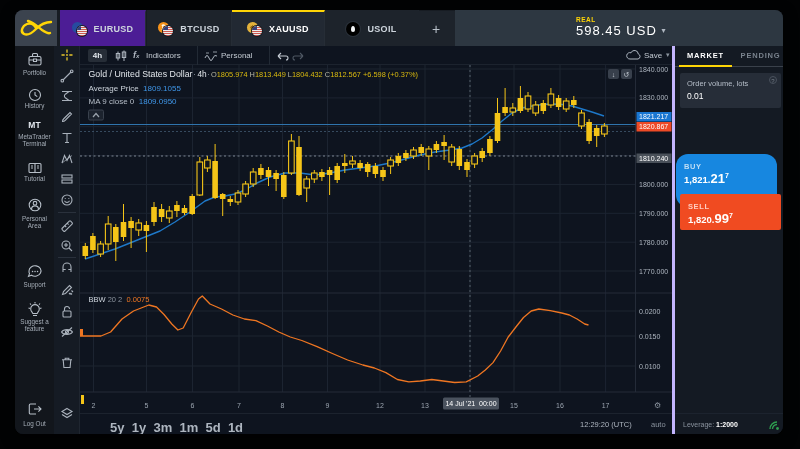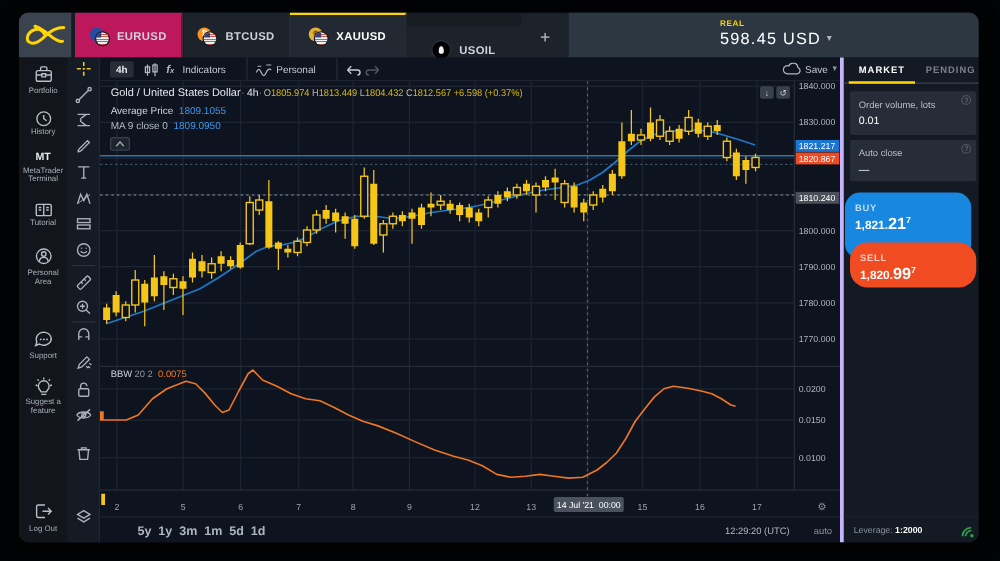--- a/index.html
+++ b/index.html
@@ -13,21 +13,21 @@
 <div id="win">
 
   <div class="abs" style="left:0;top:0;width:768px;height:36px;background:#171c23"></div>
   <div class="abs" style="left:0;top:0;width:42px;height:36px;background:#3b434e">
     <svg width="36" height="24" style="position:absolute;left:3px;top:6px" viewBox="0 0 36 24">
       <path d="M33 6 C26 6, 22 9, 18 13 C14 17, 10 20, 6 18 C2 16, 4 10, 9 8 C13 6.5, 16 8, 18 12" stroke="#ffd506" stroke-width="2.4" fill="none" stroke-linecap="round"></path>
       <path d="M4 19 C10 18, 14 15, 18 12 C22 9, 27 7, 32 16" stroke="#ffd506" stroke-width="2.4" fill="none" stroke-linecap="round" opacity="0"></path>
       <path d="M10 5 C16 7, 20 11, 24 14 C27 16, 30 18, 32 17" stroke="#ffd506" stroke-width="2.4" fill="none" stroke-linecap="round"></path>
     </svg>
   </div>
-  <div style="position:absolute;left:45px;top:0;width:86px;height:36px;background:#be185d;border-top:2px solid transparent;box-sizing:border-box;border-right:1px solid #262d36;display:flex;align-items:center;justify-content:center;gap:5px">
+  <div style="position:absolute;left:45px;top:0;width:86px;height:36px;background:#4c1d95;border-top:2px solid transparent;box-sizing:border-box;border-right:1px solid #262d36;display:flex;align-items:center;justify-content:center;gap:5px">
       <span style="position:relative;display:inline-block;width:17px;height:14px;vertical-align:middle">
         <span style="position:absolute;left:0;top:0;width:11px;height:11px;border-radius:50%;background:#274b9f;font-size:6.5px;color:;text-align:center;line-height:11px;font-weight:bold"></span>
         <span style="position:absolute;left:5px;top:3.5px;width:10px;height:10px;border-radius:50%;overflow:hidden;box-shadow:0 0 0 1px #171c23;background:repeating-linear-gradient(#eceded 0 1px,#cf5a50 1px 2px)">
           <span style="position:absolute;left:0;top:0;width:4.5px;height:4.5px;background:#35407c"></span>
         </span>
       </span>
       <span style="font-size:9px;font-weight:bold;color:#cdd4dc;letter-spacing:0.3px">EURUSD</span>
     </div>
 <div style="position:absolute;left:132px;top:0;width:85px;height:36px;background:#1d232b;border-top:2px solid transparent;box-sizing:border-box;border-right:1px solid #262d36;display:flex;align-items:center;justify-content:center;gap:5px">
       <span style="position:relative;display:inline-block;width:17px;height:14px;vertical-align:middle">
@@ -40,21 +40,21 @@
     </div>
 <div style="position:absolute;left:217px;top:0;width:93px;height:36px;background:#222933;border-top:2px solid #ffd506;box-sizing:border-box;border-right:1px solid #262d36;display:flex;align-items:center;justify-content:center;gap:5px">
       <span style="position:relative;display:inline-block;width:17px;height:14px;vertical-align:middle">
         <span style="position:absolute;left:0;top:0;width:11px;height:11px;border-radius:50%;background:#e3b23c;font-size:6.5px;color:#8a6011;text-align:center;line-height:11px;font-weight:bold">✵</span>
         <span style="position:absolute;left:5px;top:3.5px;width:10px;height:10px;border-radius:50%;overflow:hidden;box-shadow:0 0 0 1px #171c23;background:repeating-linear-gradient(#eceded 0 1px,#cf5a50 1px 2px)">
           <span style="position:absolute;left:0;top:0;width:4.5px;height:4.5px;background:#35407c"></span>
         </span>
       </span>
       <span style="font-size:9px;font-weight:bold;color:#fff;letter-spacing:0.3px">XAUUSD</span>
     </div>
-<div style="position:absolute;left:310px;top:11px;width:94px;height:36px;background:#1d232b;border-top:2px solid transparent;box-sizing:border-box;border-right:1px solid #262d36;display:flex;align-items:center;justify-content:center;gap:6px">
+<div style="position:absolute;left:310px;top:0;width:94px;height:36px;background:#1d232b;border-top:2px solid transparent;box-sizing:border-box;border-right:1px solid #262d36;display:flex;align-items:center;justify-content:center;gap:6px">
       <span style="position:relative;display:inline-block;width:15px;height:14px;vertical-align:middle">
         <span style="position:absolute;left:0;top:0;width:14px;height:14px;border-radius:50%;background:#000;box-shadow:0 0 0 1px #2a313a">
           <span style="position:absolute;left:5px;top:3.5px;width:4px;height:6px;background:#f2f4f6;border-radius:50% 50% 50% 50%/65% 65% 35% 35%"></span>
         </span>
       </span>
       <span style="font-size:9px;font-weight:bold;color:#cdd4dc;letter-spacing:0.3px">USOIL</span>
     </div>
   <div class="abs" style="left:402px;top:1px;width:38px;height:35px;background:#1d232b;color:#b9c1ca;font-size:14px;display:flex;align-items:center;justify-content:center">+</div>
   <div class="abs" style="left:440px;top:0;width:328px;height:36px;background:#2d3741"></div>
   <div class="abs" style="left:561px;top:6px;font-size:6.5px;font-weight:bold;color:#ffd506;letter-spacing:0.5px">REAL</div>
@@ -414,45 +414,40 @@
 <text x="8.5" y="26" font-size="8" fill="#cdd4dc">Average Price <tspan fill="#3f96e8">&nbsp;1809.1055</tspan></text>
 <text x="8.5" y="38.5" font-size="8" fill="#b6bec8">MA 9 close 0 <tspan fill="#3f96e8">&nbsp;1809.0950</tspan></text>
 <rect x="8.5" y="45" width="15" height="10" rx="1.5" fill="#1c232e" stroke="#39414d" stroke-width="1"></rect>
 <path d="M13 52 L16 48.5 L19 52" stroke="#9aa3ad" stroke-width="1.2" fill="none"></path>
 <text x="8.5" y="236.5" font-size="7.5" fill="#cdd4dc">BBW <tspan fill="#8a929d">20 2</tspan> <tspan fill="#ef7622">&nbsp;0.0075</tspan></text>
 <rect x="0" y="264" width="3" height="7" fill="#ef7622"></rect>
 <rect x="1" y="330" width="3" height="9" fill="#f5c518"></rect>
 </svg>
 
   <div class="abs" style="left:65px;top:403px;width:592px;height:21px;border-top:1px solid #1c232e">
-    <div class="abs" style="left:30px;top:6px;font-size:10px;font-weight:bold;color:#aeb6c0"><span>5y</span>&nbsp;&nbsp;<span>1y</span>&nbsp;&nbsp;<span>3m</span>&nbsp;&nbsp;<span>1m</span>&nbsp;&nbsp;<span>5d</span>&nbsp;&nbsp;<span>1d</span></div>
+    <div class="abs" style="left:30px;top:6px;font-size:13px;font-weight:bold;color:#aeb6c0"><span>5y</span>&nbsp;&nbsp;<span>1y</span>&nbsp;&nbsp;<span>3m</span>&nbsp;&nbsp;<span>1m</span>&nbsp;&nbsp;<span>5d</span>&nbsp;&nbsp;<span>1d</span></div>
     <div class="abs" style="left:500px;top:6px;font-size:7.5px;color:#aeb6c0">12:29:20 (UTC)</div>
     <div class="abs" style="left:571px;top:6px;font-size:7.5px;color:#8a939e">auto</div>
   </div>
 
   <div class="abs" style="left:657px;top:36px;width:111px;height:388px;background:#141a23;border-left:3px solid #c4b5fd">
     <div class="abs" style="left:0;top:0;width:111px;height:21px;border-bottom:1px solid #3a414b">
       <div class="abs" style="left:4px;top:0;width:53px;height:21px;color:#fff;font-size:7.5px;font-weight:bold;letter-spacing:0.8px;text-align:center;line-height:20px;border-bottom:2px solid #ffd506;box-sizing:border-box">MARKET</div>
       <div class="abs" style="left:60px;top:0;width:51px;height:21px;color:#79828d;font-size:7.5px;font-weight:bold;letter-spacing:0.8px;text-align:center;line-height:20px">PENDING</div>
     </div>
     <div class="abs" style="left:5px;top:27px;width:101px;height:35px;background:#262d38;border-radius:2px">
       <div class="abs" style="left:7px;top:6px;font-size:7.5px;color:#b6bec9">Order volume, lots</div>
       <div class="abs" style="left:7px;top:18px;font-size:8.5px;color:#fff">0.01</div>
       <div class="abs" style="right:4px;top:3px;width:8px;height:8px;border-radius:50%;color:#79828d;font-size:6px;text-align:center;line-height:8px;border:1px solid #4a525e">?</div>
     </div>
-    <div class="abs" style="left:5px;top:66px;width:101px;height:33px;background:#262d38;border-radius:2px">
-      <div class="abs" style="left:7px;top:6px;font-size:7.5px;color:#b6bec9">Auto close</div>
-      <div class="abs" style="left:7px;top:18px;font-size:8.5px;color:#fff">—</div>
-      <div class="abs" style="right:4px;top:3px;width:8px;height:8px;border-radius:50%;color:#79828d;font-size:6px;text-align:center;line-height:8px;border:1px solid #4a525e">?</div>
-    </div>
     <div class="abs" style="left:1px;top:107.5px;width:101px;height:53px;background:#1787e0;border-radius:12px">
       <div class="abs" style="left:8px;top:8px;font-size:7.5px;color:#bfdef5;font-weight:bold;letter-spacing:0.6px">BUY</div>
       <div class="abs" style="left:8px;top:17px;font-size:9.5px;color:#fff;font-weight:bold">1,821.<span style="font-size:13px">21</span><span style="font-size:7px;vertical-align:5px">7</span></div>
     </div>
-    <div class="abs" style="left:5px;top:147.5px;width:101px;height:36px;background:#f04b21;border-radius:14px">
+    <div class="abs" style="left:5px;top:147.5px;width:101px;height:36px;background:#f04b21;border-radius:2px">
       <div class="abs" style="left:8px;top:8px;font-size:7.5px;color:#ffccc0;font-weight:bold;letter-spacing:0.6px">SELL</div>
       <div class="abs" style="left:8px;top:17px;font-size:9.5px;color:#fff;font-weight:bold">1,820.<span style="font-size:13px">99</span><span style="font-size:7px;vertical-align:5px">7</span></div>
     </div>
     <div class="abs" style="left:0;top:367px;width:111px;height:21px;border-top:1px solid #1c232e">
       <div class="abs" style="left:8px;top:7px;font-size:7px;color:#8a939e">Leverage: <span style="color:#fff;font-weight:bold">1:2000</span></div>
       <svg width="12" height="11" style="position:absolute;right:6px;top:6px">
           <path d="M2 9 a7 7 0 0 1 7-7 M4.5 9 a4.5 4.5 0 0 1 4.5-4.5" stroke="#2e9e4f" stroke-width="1.4" fill="none"></path>
           <circle cx="9.5" cy="8.5" r="1.4" fill="#2e9e4f"></circle>
         </svg>
     </div>

